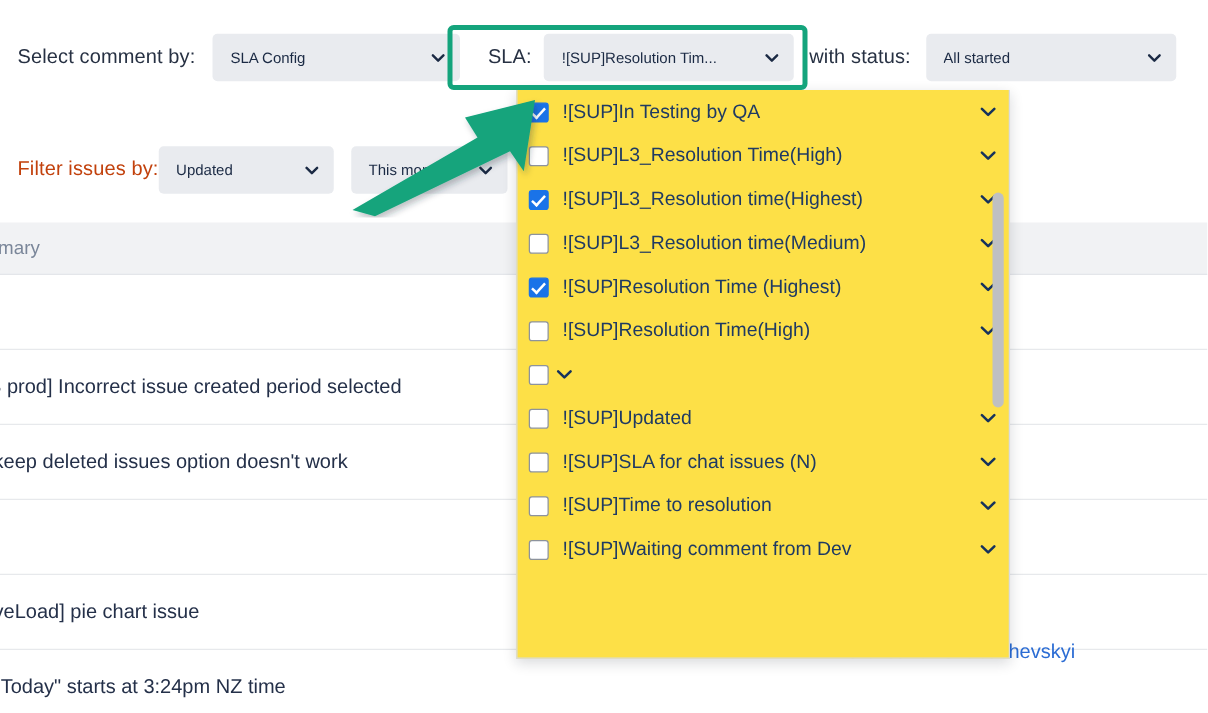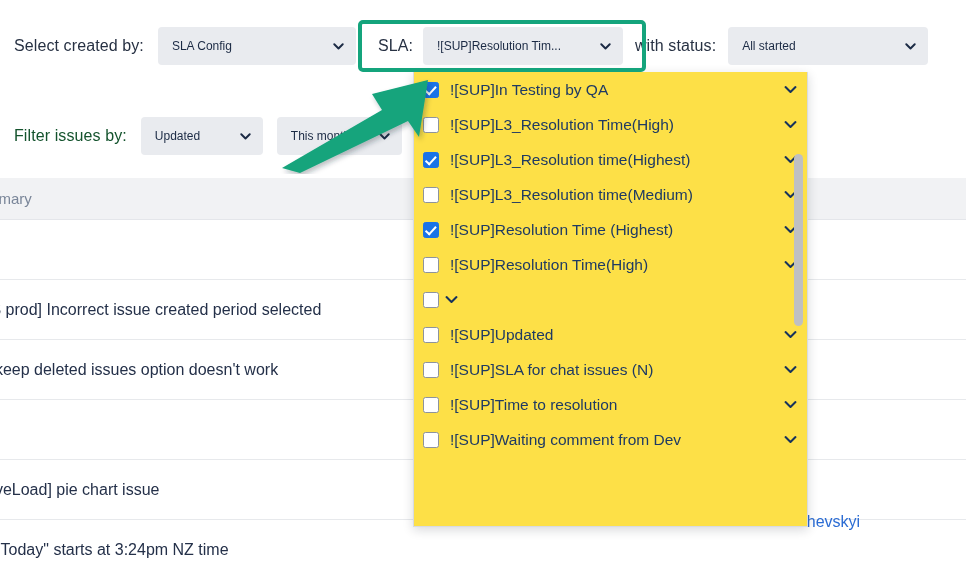--- a/index.html
+++ b/index.html
@@ -10,21 +10,21 @@
     overflow: hidden;
   }
   #root { position: relative; width: 966px; height: 570px; background:#fff; }
 
   
   .filter-row { position: absolute; display: flex; align-items: center; }
   #row-1 { left: 14px; top: 27px; }
   #row-2 { left: 14px; top: 117px; }
 
   .f-label {
-    font-size: 16px; color: #14532d; white-space: nowrap;
+    font-size: 16px; color: #c2410c; white-space: nowrap;
     letter-spacing: .1px;
   }
   #row-1 .f-label { color:#273143; }
 
   .sel {
     position: relative; display: flex; align-items: center;
     background: #e9ebef; border: none; border-radius: 4px;
     height: 38px; padding: 0 34px 0 14px;
     font-size: 12px; color: #1b2a44; white-space: nowrap;
     cursor: pointer;
@@ -38,21 +38,21 @@
   .chev svg { display:block; width:100%; height:100%; }
 
   
   #sel-config { width: 198px; margin-left: 14px; }
   #sla-label  { margin-left: 22px; }
   #sel-sla    { width: 200px; margin-left: 10px; }
   #status-label { margin-left: 12px; }
   #sel-status { width: 200px; margin-left: 12px; }
 
   
-  #sel-updated { width: 122px; margin-left: 14px; }
+  #sel-updated { width: 140px; }
   #sel-period  { width: 125px; margin-left: 14px; }
 
   
   #sla-focus-ring {
     position: absolute; left: 358px; top: 20px;
     width: 288px; height: 52px;
     border: 4px solid #14a47c; border-radius: 5px;
     pointer-events: none; z-index: 40;
   }
 
@@ -156,21 +156,21 @@
       <div class="tcell">aveLoad] pie chart issue</div>
     </div>
     <div class="trow">
       <div class="tcell">: "Today" starts at 3:24pm NZ time</div>
     </div>
   </div>
 
   <div id="assignee-name">Oleksandr Skubachevskyi</div>
 
   <div class="filter-row" id="row-1">
-    <span class="f-label">Select created by:</span>
+    <span class="f-label">Select comment by:</span>
 
     <div class="sel" id="sel-config">
       <span class="cv">SLA Config</span>
       <span class="chev">
         <svg viewBox="0 0 12 12">
             <path d="M1.4 3.6 6 8.2l4.6-4.6" fill="none" stroke="currentColor" stroke-width="2.1" stroke-linecap="round" stroke-linejoin="round"></path>
           </svg>
       </span>
     </div>
 

